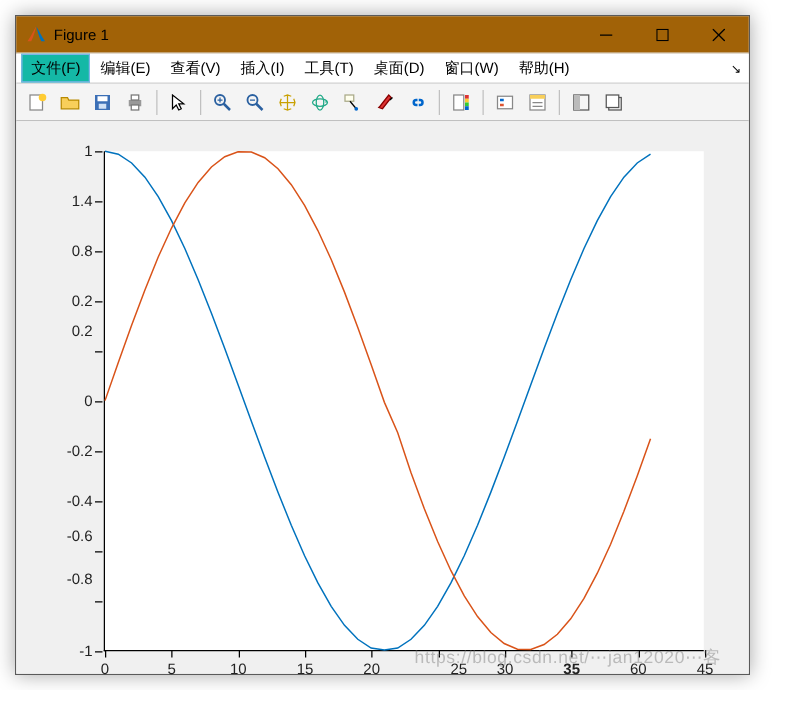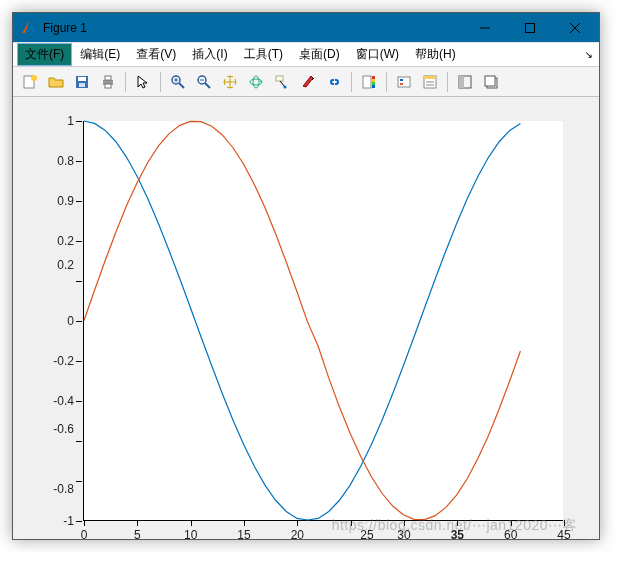--- a/index.html
+++ b/index.html
@@ -19,21 +19,21 @@
     background: #fff;
     border: 1px solid #5a5a5a;
     display: flex;
     flex-direction: column;
   }
   .titlebar {
     height: 30px;
     display: flex;
     align-items: center;
     padding: 0 2px 0 8px;
-    background: #0369a1;
+    background: #a16207;
     border-bottom: 1px solid #e5e5e5;
   }
   .app-icon-svg { width:16px; height:16px; margin-right:6px; }
   .title-text { flex: 0 0 auto; color:#000; }
   .title-spacer { flex:1; }
   .winbtn {
     width: 45px; height: 28px;
     display:flex; align-items:center; justify-content:center;
     color:#000;
   }
@@ -46,21 +46,21 @@
     padding: 0 4px;
     background:#fff;
     border-bottom: 1px solid #d0d0d0;
     position:relative;
   }
   .menu-item {
     padding: 3px 8px;
     color:#000;
     cursor:default;
   }
-  .menu-item.active { background:#0f766e; border:1px solid #7eb4ea; padding:2px 7px; }
+  .menu-item.active { background:#14b8a6; border:1px solid #7eb4ea; padding:2px 7px; }
   .menu-right-arrow {
     position:absolute; right:6px; top:6px; font-size:10px; color:#000;
   }
 
   .toolbar {
     height: 30px;
     display:flex;
     align-items:center;
     padding: 0 4px;
     gap:0;
@@ -283,37 +283,37 @@
 
   <div class="plot-area">
     <div class="axes">
       <svg class="series" viewBox="0 0 480 400" preserveAspectRatio="none">
         <polyline id="series1" fill="none" stroke-width="1.2" points="0,0 10.666666666666668,2.3999999999999773 21.333333333333336,9.400000000000034 32,20.80000000000001 42.66666666666667,36.39999999999998 53.33333333333333,55.60000000000002 64,78 74.66666666666667,103 85.33333333333334,130 96,158.2 106.66666666666666,187.2 117.33333333333333,216.6 128,245.4 138.66666666666666,273.4 149.33333333333334,300 160,324.4 170.66666666666669,346.2 181.33333333333331,365 192,380.2 202.66666666666666,391.4 213.33333333333331,398.4 224,400 234.66666666666666,398.4 245.33333333333331,391.4 256,380.2 266.6666666666667,365 277.3333333333333,346.2 288,324.4 298.6666666666667,300 309.33333333333337,273.4 320,245.4 330.6666666666667,216.6 341.33333333333337,187.2 352,158.2 362.66666666666663,130 373.3333333333333,103 384,78 394.66666666666663,55.60000000000002 405.3333333333333,36.39999999999998 416,20.80000000000001 426.66666666666663,9.400000000000034 437.3333333333333,2.3999999999999773" stroke="#0072BD"></polyline>
         <polyline id="series2" fill="none" stroke-width="1.2" points="0,200 10.666666666666668,169.4 21.333333333333336,139.59999999999997 32,111.19999999999999 42.66666666666667,84.80000000000001 53.33333333333333,61.60000000000002 64,41.39999999999998 74.66666666666667,25 85.33333333333334,12.599999999999966 96,4.399999999999977 106.66666666666666,0.39999999999997726 117.33333333333333,0.6000000000000227 128,5.199999999999989 138.66666666666666,13.999999999999943 149.33333333333334,26.799999999999955 160,43.400000000000034 170.66666666666669,63.60000000000002 181.33333333333331,86.80000000000001 192,113 202.66666666666666,141.40000000000003 213.33333333333331,171 224,201.4 234.66666666666666,225.8 245.33333333333331,257.79999999999995 256,286.79999999999995 266.6666666666667,313 277.3333333333333,336.40000000000003 288,356.6 298.6666666666667,373.2 309.33333333333337,386 320,394.8 330.6666666666667,399.4 341.33333333333337,399.6 352,395.6 362.66666666666663,387.40000000000003 373.3333333333333,375 384,358.6 394.66666666666663,338.4 405.3333333333333,315.2 416,288.79999999999995 426.66666666666663,260.4 437.3333333333333,230.6" stroke="#D95319"></polyline>
       </svg>
     <div class="ytick" style="top: 400px;"></div>
           <div class="ytick-label" style="top: 400px;">-1</div>
           <div class="ytick" style="top: 360px;"></div>
-          <div class="ytick-label" style="top: 368px;">-0.8</div>
+          <div class="ytick-label" style="top: 342px;">-0.8</div>
           <div class="ytick" style="top: 320px;"></div>
           <div class="ytick-label" style="top: 308px;">-0.6</div>
           <div class="ytick" style="top: 280px;"></div>
           <div class="ytick-label" style="top: 280px; text-align: right;">-0.4</div>
           <div class="ytick" style="top: 240px;"></div>
           <div class="ytick-label" style="top: 240px;">-0.2</div>
           <div class="ytick" style="top: 200px;"></div>
           <div class="ytick-label" style="top: 200px;">0</div>
           <div class="ytick" style="top: 160px;"></div>
           <div class="ytick-label" style="top: 144px;">0.2</div>
           <div class="ytick" style="top: 120px;"></div>
           <div class="ytick-label" style="top: 120px;">0.2</div>
           <div class="ytick" style="top: 80px;"></div>
-          <div class="ytick-label" style="top: 80px;">0.9</div>
+          <div class="ytick-label" style="top: 80px;">0.8</div>
           <div class="ytick" style="top: 40px;"></div>
-          <div class="ytick-label" style="top: 40px;">0.8</div>
+          <div class="ytick-label" style="top: 40px;">1.4</div>
           <div class="ytick" style="top: 0px;"></div>
           <div class="ytick-label" style="top: 0px;">1</div>
           <div class="xtick" style="left: 0px;"></div>
           <div class="xtick-label" style="left: 0px;">0</div>
           <div class="xtick" style="left: 53.3333px;"></div>
           <div class="xtick-label" style="left: 53.3333px;">5</div>
           <div class="xtick" style="left: 106.667px;"></div>
           <div class="xtick-label" style="left: 106.667px;">10</div>
           <div class="xtick" style="left: 160px;"></div>
           <div class="xtick-label" style="left: 160px;">15</div>

